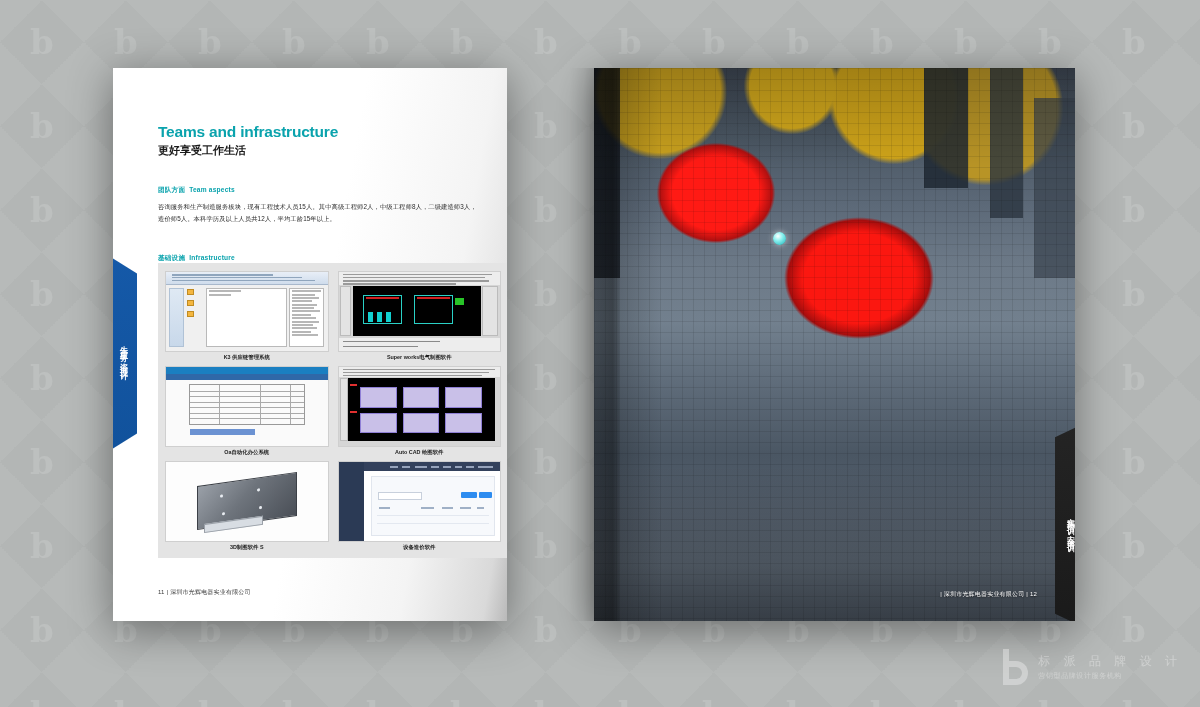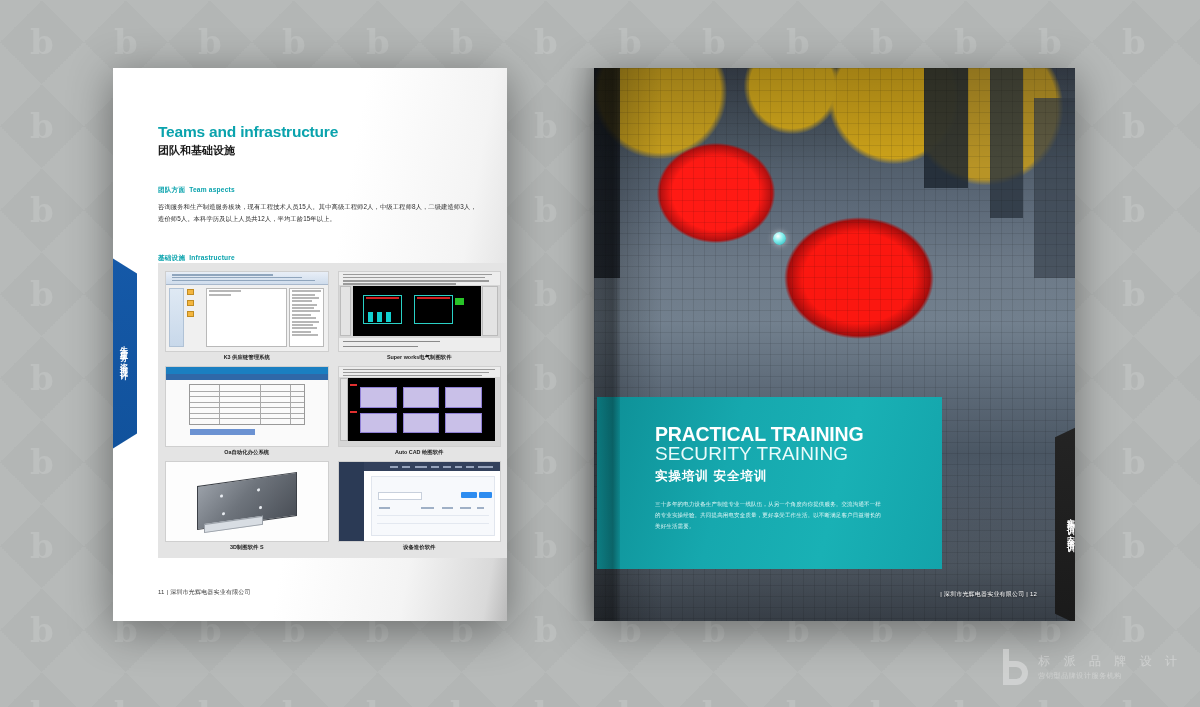--- a/index.html
+++ b/index.html
@@ -468,21 +468,21 @@
       <div>b</div>
       <div>b</div>
     </div>
 
   <div id="spread">
 
     <div class="page" id="page-left">
 
       <div id="left-content">
         <div class="h-en">Teams and infrastructure</div>
-        <div class="h-cn">团队和基础设施</div>
+        <div class="h-cn">更好享受工作生活</div>
 
         <div style="margin-top:28px;">
           <div class="sub-head">
             <span>团队方面</span>&nbsp;&nbsp;<span>Team aspects</span>
           </div>
           <p class="body-cn">咨询服务和生产制造服务板块，现有工程技术人员15人。其中高级工程师2人，中级工程师8人，二级建造师3人，造价师5人。本科学历及以上人员共12人，平均工龄15年以上。</p>
         </div>
 
         <div style="margin-top:30px;">
           <div class="sub-head">
@@ -659,28 +659,20 @@
     <div class="page" id="page-right">
 
       <div id="photo"></div>
       <div class="mech" style="left:330px;top:0;width:44px;height:120px;background:#1f2833;opacity:.85;"></div>
       <div class="mech" style="left:396px;top:0;width:33px;height:150px;background:#2b3440;opacity:.8;"></div>
       <div class="mech" style="left:0;top:0;width:26px;height:210px;background:#141a22;opacity:.75;"></div>
       <div class="mech" style="left:440px;top:30px;width:41px;height:180px;background:#39434f;opacity:.7;"></div>
       <div id="photo-mosaic"></div>
       <div id="photo-shade"></div>
 
-      <div id="teal-panel">
-        <div id="teal-inner">
-          <div class="pt-en1">PRACTICAL TRAINING</div>
-          <div class="pt-en2">SECURITY TRAINING</div>
-          <div class="pt-cn">实操培训  安全培训</div>
-          <p class="pt-body">三十多年的电力设备生产制造专业一线队伍，从另一个角度向你提供服务。交流沟通不一样的专业实操经验。共同提高用电安全质量，更好享受工作生活。以不断满足客户日益增长的美好生活需要。</p>
-        </div>
-      </div>
       <div id="teal-dot"></div>
 
       <div class="footer-right">
         <span>| </span>
         <span>深圳市光辉电器实业有限公司</span>
         <span> | </span>
         <span>12</span>
       </div>
 
       <div id="tab-right">

